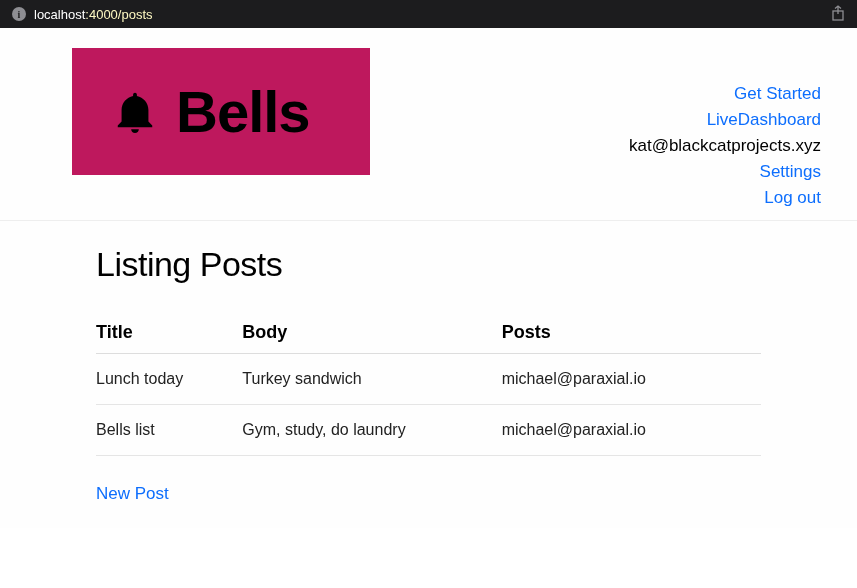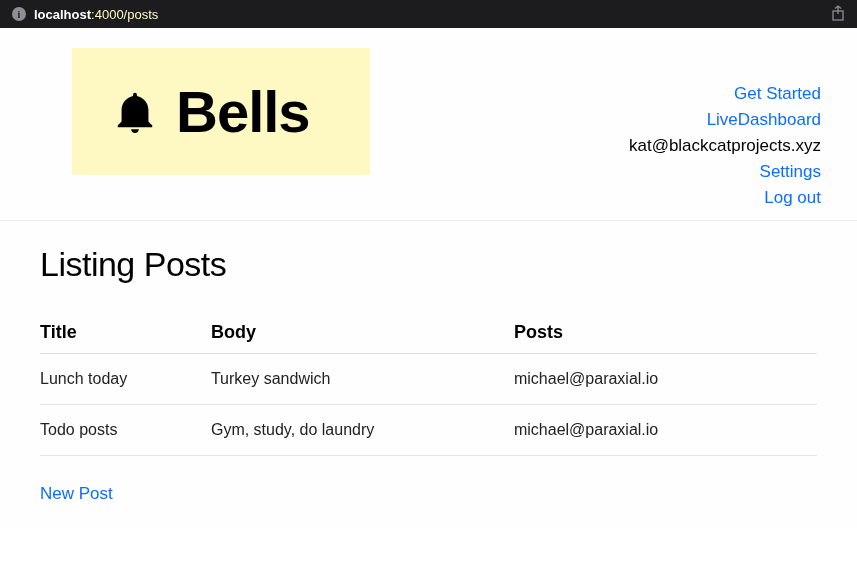--- a/index.html
+++ b/index.html
@@ -37,41 +37,41 @@
       font-size: 10px;
       font-weight: bold;
       font-family: Georgia, serif;
     }
     .url-text {
       font-size: 13px;
       color: #fff;
     }
     .url-host {
       color: #fff;
-      font-weight: 700;
+      font-weight: 400;
     }
     .url-path {
       color: #fef9c3;
     }
     .share-icon {
       color: #8e8e93;
       font-size: 14px;
     }
     .page-wrapper {
       background: #fefefe;
     }
     .header {
       display: flex;
       justify-content: space-between;
       align-items: flex-start;
       padding: 20px 36px 12px 36px;
       border-bottom: 1px solid #eee;
     }
     .logo-block {
-      background: #fef9c3;
+      background: #be185d;
       padding: 30px 60px 30px 40px;
       display: flex;
       align-items: center;
       gap: 18px;
       margin-left: 36px;
     }
     .bell-svg {
       width: 46px;
       height: 54px;
       fill: #000;
@@ -93,21 +93,21 @@
       font-size: 17px;
       text-decoration: none;
     }
     .nav-links a {
       color: #0d6efd;
     }
     .nav-links .user-email {
       color: #000;
     }
     .content {
-      padding: 24px 40px;
+      padding: 24px 96px;
     }
     .page-title {
       font-size: 34px;
       font-weight: 400;
       margin-bottom: 28px;
       letter-spacing: -0.5px;
     }
     table {
       width: 100%;
       border-collapse: collapse;
@@ -182,21 +182,21 @@
           <th>Posts</th>
         </tr>
       </thead>
       <tbody>
         <tr>
           <td>Lunch today</td>
           <td>Turkey sandwich</td>
           <td>michael@paraxial.io</td>
         </tr>
         <tr>
-          <td>Todo posts</td>
+          <td>Bells list</td>
           <td>Gym, study, do laundry</td>
           <td>michael@paraxial.io</td>
         </tr>
       </tbody>
     </table>
 
     <a href="#" class="new-post-link">New Post</a>
   </div>
 </div>
 

